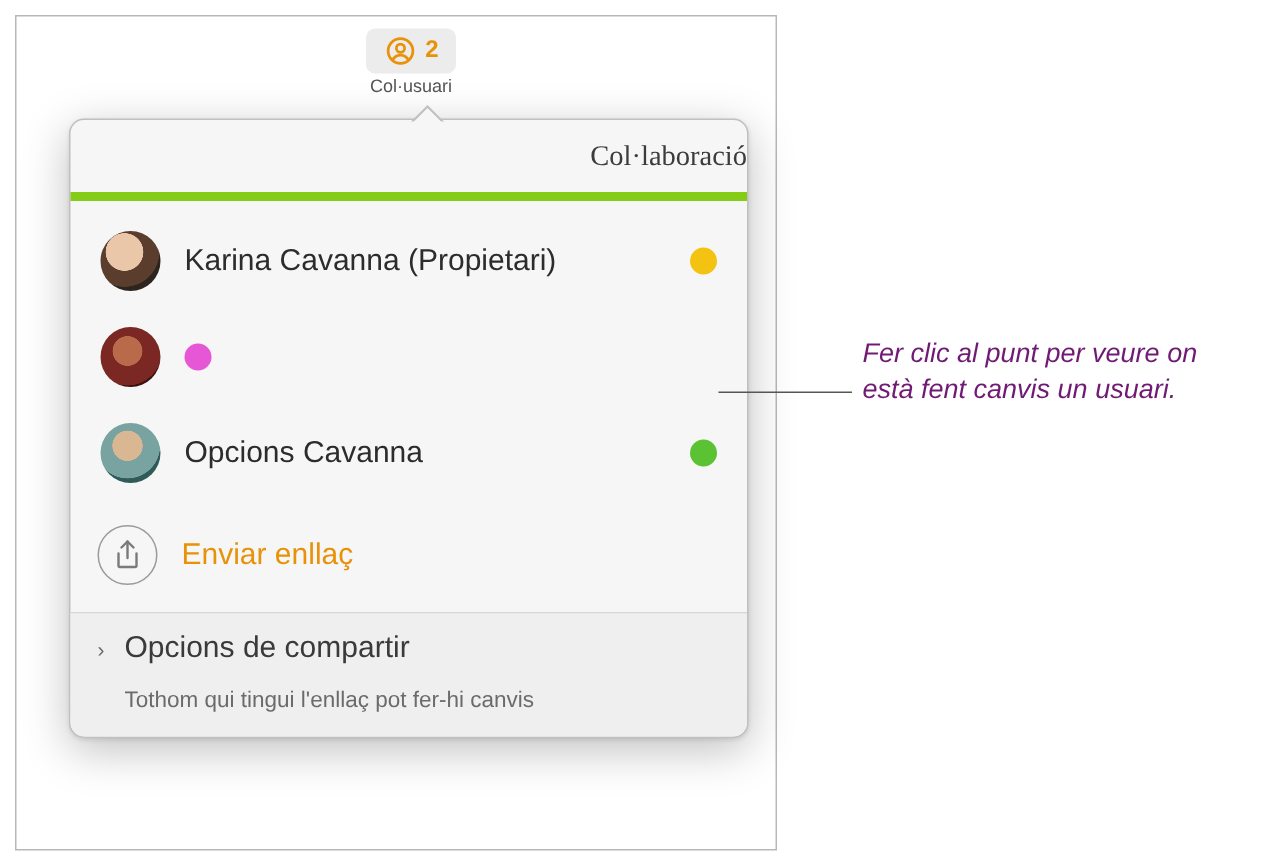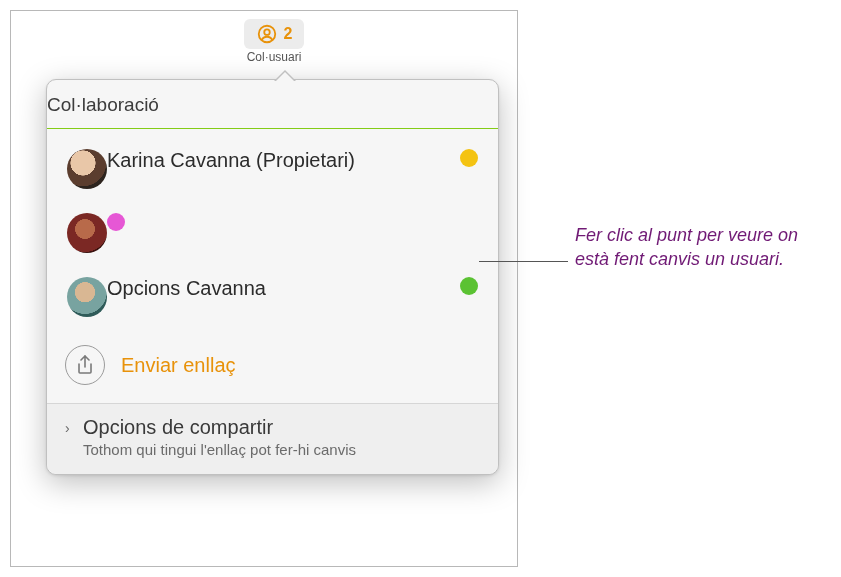--- a/index.html
+++ b/index.html
@@ -74,33 +74,35 @@
     content: "";
     position: absolute;
     top: -8px;
     left: 228px;
     width: 0; height: 0;
     border-left: 10px solid transparent;
     border-right: 10px solid transparent;
     border-bottom: 10px solid #f6f6f6;
   }
   .pop-header {
-    text-align: left;
+    text-align: right;
     padding: 14px 0 12px;
     font-size: 19px;
     color: #3c3c3c;
-    border-bottom: 1px solid #84cc16;
+    border-bottom: 6px solid #84cc16;
+    font-family: Liberation Serif, serif;
   }
   .user-list {
     padding: 8px 18px 6px 18px;
   }
   .user-row {
     display: flex;
-    align-items: flex-start;
+    align-items: center;
     padding: 12px 2px;
+    gap: 16px;
   }
   .avatar {
     width: 40px;
     height: 40px;
     border-radius: 50%;
     flex-shrink: 0;
     background: #888;
   }
   .avatar.a1 { background: radial-gradient(circle at 40% 35%, #e9c7a8 0 35%, #5b3d2e 36% 65%, #2d241e 66% 100%); }
   .avatar.a2 { background: radial-gradient(circle at 45% 40%, #b86a4a 0 30%, #7b2824 31% 70%, #3a120f 71% 100%); }
@@ -153,21 +155,21 @@
     width: 12px;
   }
   .options-title {
     font-size: 20px;
     color: #3a3a3a;
   }
   .options-sub {
     font-size: 15px;
     color: #6b6b6b;
     margin-left: 18px;
-    margin-top: 2px;
+    margin-top: 14px;
   }
 
   .callout {
     position: absolute;
     left: 575px;
     top: 223px;
     width: 245px;
     font-size: 18px;
     line-height: 1.35;
     color: #701a75;

